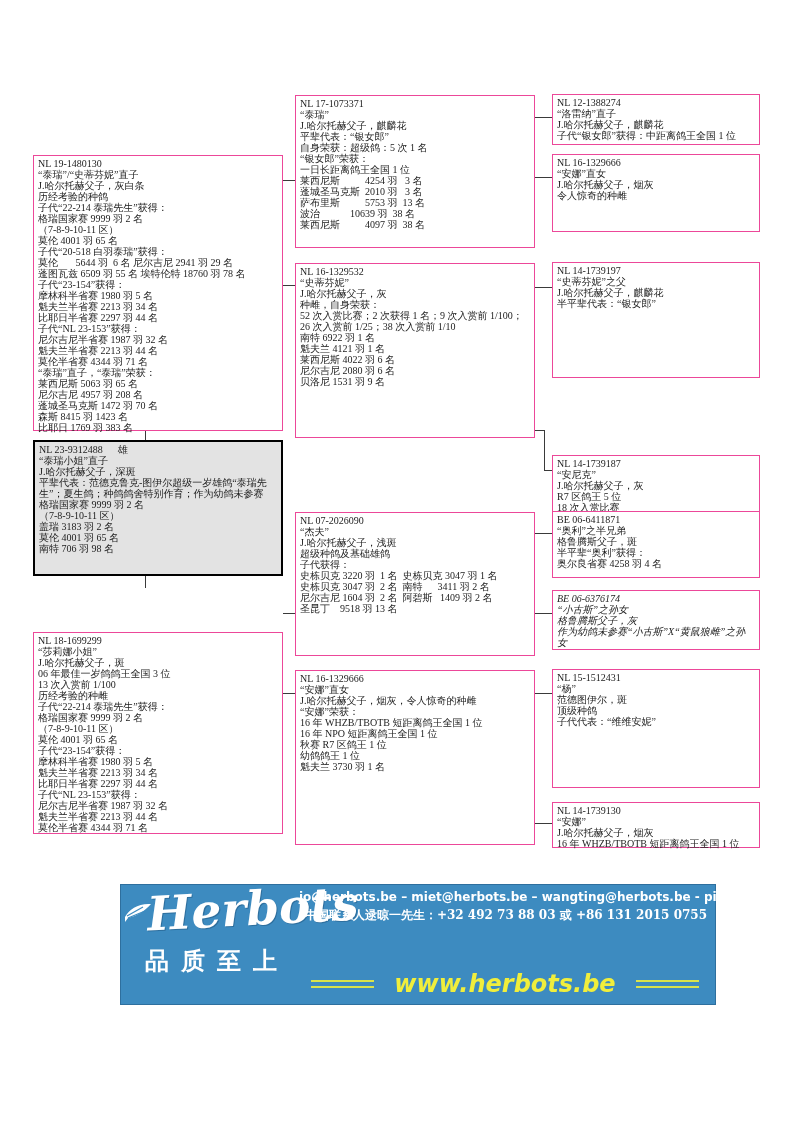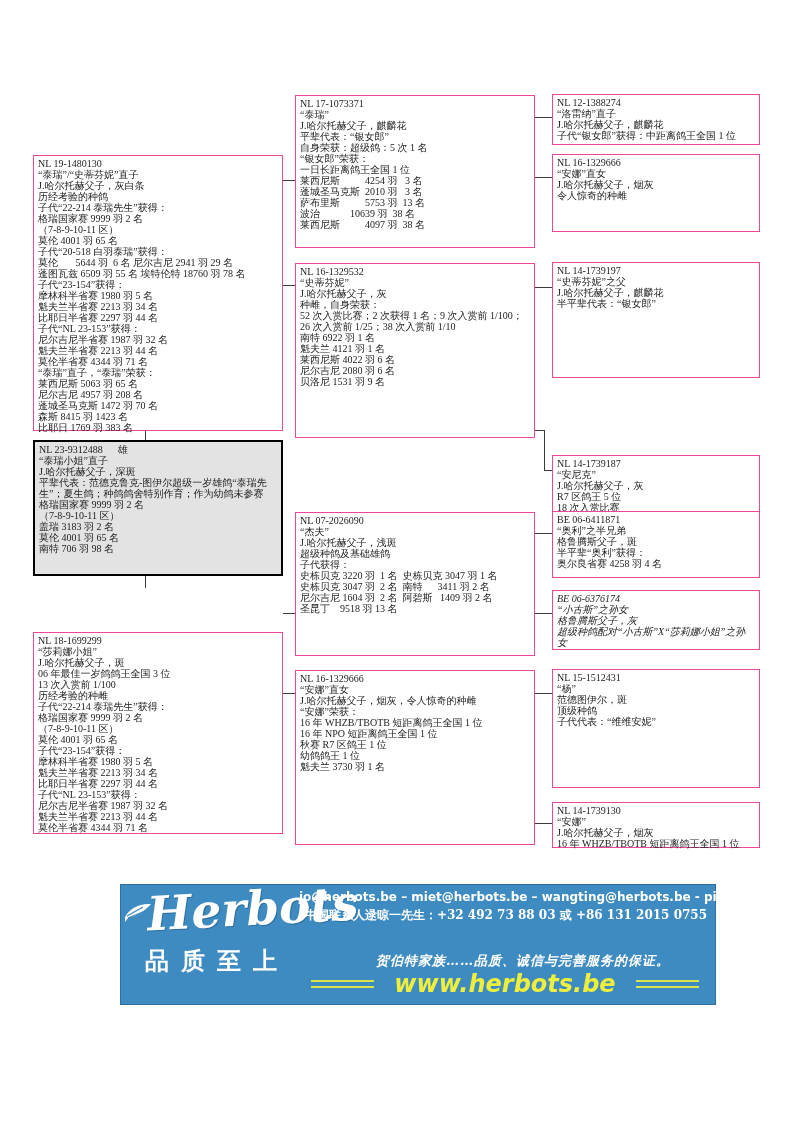--- a/index.html
+++ b/index.html
@@ -186,21 +186,21 @@
       <div class="ln">“奥利”之半兄弟</div>
       <div class="ln">格鲁腾斯父子，斑</div>
       <div class="ln">半平辈“奥利”获得：</div>
       <div class="ln">奥尔良省赛 4258 羽 4 名</div>
     </div>
 
   <div class="pbox" style="left:552px;top:590px;width:208px;height:60px;font-style:italic;">
       <div class="ln">BE 06-6376174</div>
       <div class="ln">“小古斯”之孙女</div>
       <div class="ln">格鲁腾斯父子，灰</div>
-      <div class="ln">超级种鸽配对“小古斯”X“莎莉娜小姐”之孙女</div>
+      <div class="ln">作为幼鸽未参赛“小古斯”X“黄鼠狼雌”之孙女</div>
     </div>
 
   <div class="pbox" style="left:552px;top:669px;width:208px;height:119px;">
       <div class="ln">NL 15-1512431</div>
       <div class="ln">“杨”</div>
       <div class="ln">范德图伊尔，斑</div>
       <div class="ln">顶级种鸽</div>
       <div class="ln">子代代表：“维维安妮”</div>
     </div>
 
@@ -236,21 +236,20 @@
       </svg>
     </span>
     <div id="logo">Herbots</div>
     <div id="slogan">品质至上</div>
 
     <div id="banner-right">
       <div class="b-emails">jo@herbots.be – miet@herbots.be – wangting@herbots.be - pieterjan@herbots.be</div>
       <div class="b-line">中国联系人逯晾一先生：+32 492 73 88 03 或 +86 131 2015 0755</div>
     </div>
 
-    <div id="tagline">贺伯特家族……品质、诚信与完善服务的保证。</div>
 
     <div id="site-row">
       <div class="dline"></div>
       <div id="website">www.herbots.be</div>
       <div class="dline"></div>
     </div>
   </div>
 
 </div>
 

